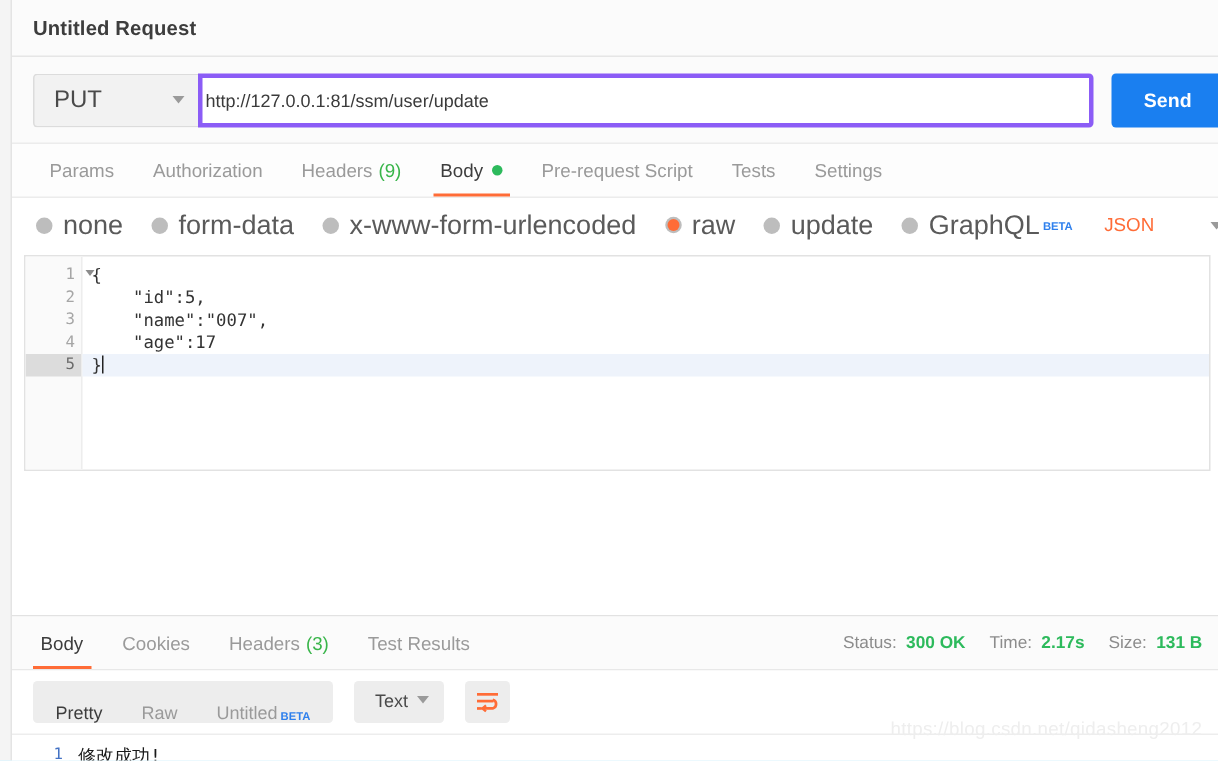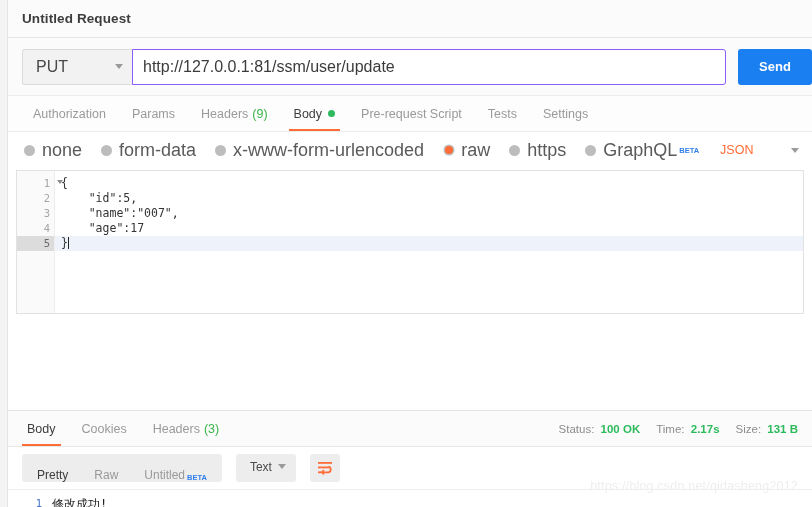--- a/index.html
+++ b/index.html
@@ -72,25 +72,25 @@
   .method-label { font-size: 16px; color: #4a4a4a; }
   .caret-down {
     width: 0; height: 0;
     border-left: 4.5px solid transparent;
     border-right: 4.5px solid transparent;
     border-top: 5px solid #9a9a9a;
   }
   .url-input {
     flex: 1; height: 36px;
     background: #ffffff;
-    border: 1px solid #8b5cf6;
+    border: 3px solid #8b5cf6;
     border-radius: 0 3px 3px 0;
-    font-size: 16px;
+    font-size: 12px;
     color: #3b3b3b;
-    padding: 0 10px;
+    padding: 0 2px;
     font-family: "Liberation Sans", sans-serif;
     outline: none;
     min-width: 0;
   }
   .send-wrap { padding: 0 0 0 12px; flex: none; }
   .send-btn {
     height: 36px;
     min-width: 74px;
     background: #1a7ff0;
     color: #ffffff;
@@ -386,24 +386,24 @@
         <span class="caret-down"></span>
       </div>
       <input class="url-input" type="text" value="http://127.0.0.1:81/ssm/user/update" placeholder="Enter request URL" style="">
       <div class="send-wrap">
         <button class="send-btn">Send</button>
       </div>
     </div>
 
     <div class="req-tabs">
       <div class="tab">
+        <span>Params</span>
+      </div>
+      <div class="tab">
         <span>Authorization</span>
-      </div>
-      <div class="tab">
-        <span>Params</span>
       </div>
       <div class="tab">
         <span>Headers</span>
         <span class="count">(9)</span>
       </div>
       <div class="tab active">
         <span>Body</span>
         <span class="green-dot"></span>
       </div>
       <div class="tab">
@@ -429,21 +429,21 @@
       <div class="radio-item">
         <span class="radio-dot"></span>
         <span class="radio-label">x-www-form-urlencoded</span>
       </div>
       <div class="radio-item selected">
         <span class="radio-dot"></span>
         <span class="radio-label">raw</span>
       </div>
       <div class="radio-item">
         <span class="radio-dot"></span>
-        <span class="radio-label">https</span>
+        <span class="radio-label">update</span>
       </div>
       <div class="radio-item">
         <span class="radio-dot"></span>
         <span class="radio-label">GraphQL</span>
         <span class="beta-sup">BETA</span>
       </div>
       <div class="json-select">
         <span class="json-label">JSON</span>
         <span class="caret-down"></span>
       </div>
@@ -476,25 +476,28 @@
         <div class="tab active">
           <span>Body</span>
         </div>
         <div class="tab">
           <span>Cookies</span>
         </div>
         <div class="tab">
           <span>Headers</span>
           <span class="count">(3)</span>
         </div>
+        <div class="tab">
+          <span>Test Results</span>
+        </div>
 
         <div class="resp-meta">
           <div class="meta-item">
             <span>Status:</span>
-            <span class="val">100 OK</span>
+            <span class="val">300 OK</span>
           </div>
           <div class="meta-item">
             <span>Time:</span>
             <span class="val">2.17s</span>
           </div>
           <div class="meta-item">
             <span>Size:</span>
             <span class="val">131 B</span>
           </div>
         </div>

